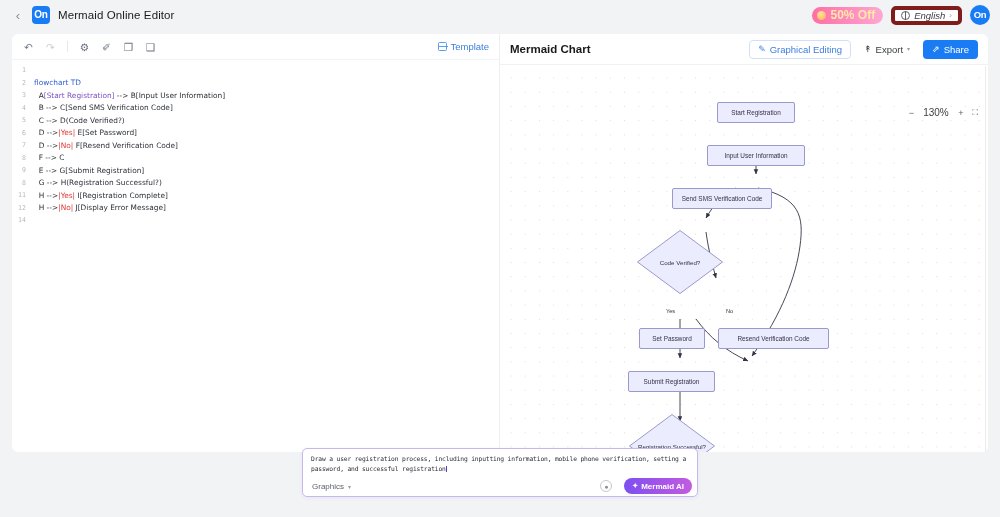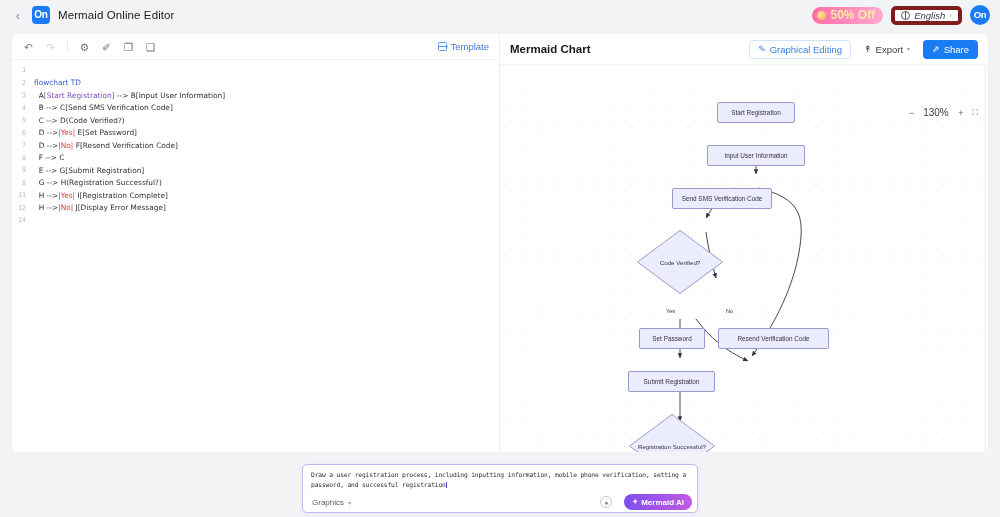--- a/index.html
+++ b/index.html
@@ -146,21 +146,21 @@
     position: absolute; background: #ececff; border: 1px solid #9999cc;
     border-radius: 2px; display: flex; align-items: center; justify-content: center;
     font-size: 6.4px; color: #333344; text-align: center; line-height: 1.15;
   }
   .edge-label {
     position: absolute; background: #fff; font-size: 5.6px; color: #333; padding: 0 1px;
   }
 
   
   .promptbar {
-    position: absolute; left: 302px; top: 464px; width: 396px; height: 49px;
+    position: absolute; left: 302px; top: 448px; width: 396px; height: 49px;
     background: #fff; border: 1px solid #c7b7f0; border-radius: 5px;
     box-shadow: 0 1px 4px rgba(90,60,190,.07);
   }
   .prompt-text {
     padding: 5px 8px 0 8px; font-family: "DejaVu Sans Mono", monospace;
     font-size: 6.3px; line-height: 1.65; color: #2b2f36; white-space: normal;
     letter-spacing: -.15px;
   }
   .caret {
     display: inline-block; width: 1px; height: 6.5px; background: #5b3fc0;

